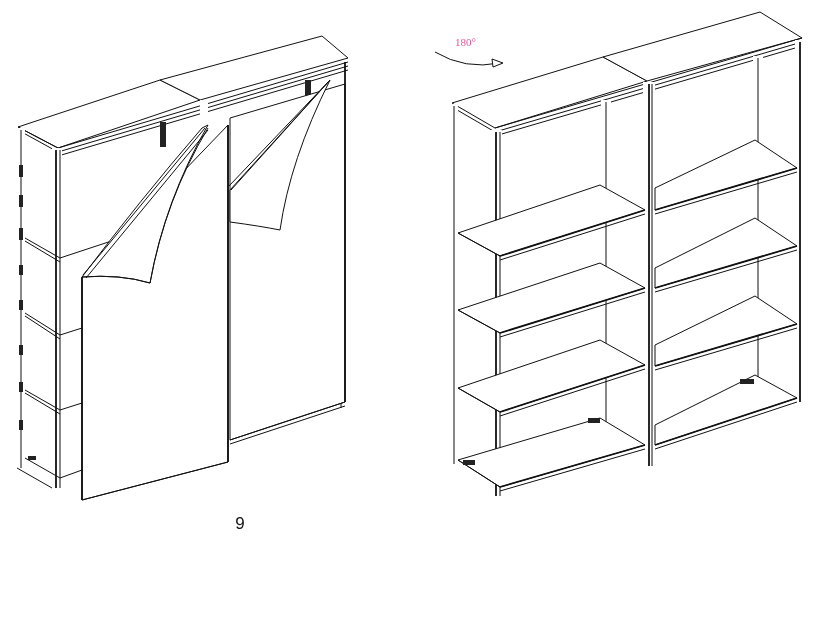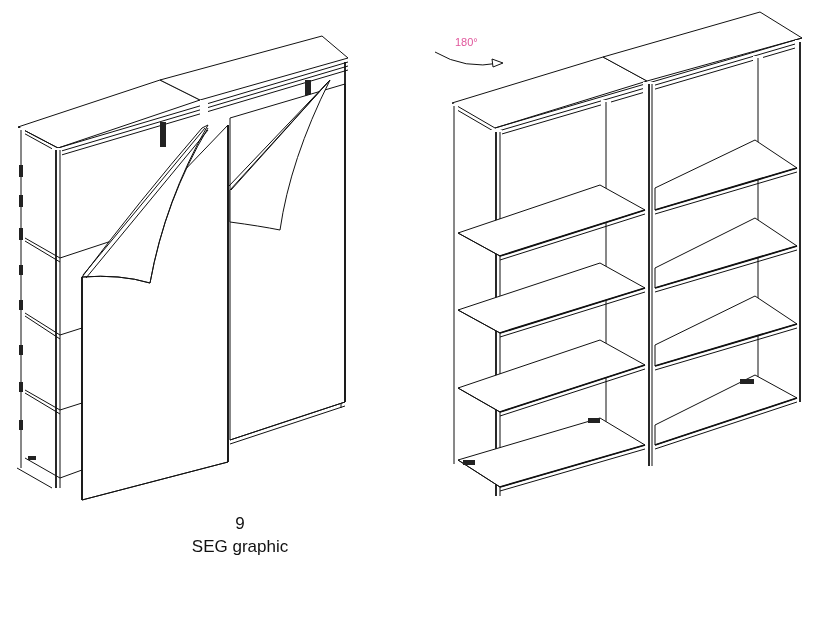--- a/index.html
+++ b/index.html
@@ -6,21 +6,21 @@
     body { width: 830px; height: 617px; position: relative; overflow: hidden; font-family: "Liberation Sans", sans-serif; }
     #stage { position: absolute; left: 0; top: 0; width: 830px; height: 617px; }
     .caption {
       position: absolute; left: 160px; top: 512px; width: 160px;
       text-align: center; color: #111; font-size: 17px; line-height: 23px;
       font-family: "Liberation Sans", sans-serif;
     }
     .caption div { white-space: nowrap; }
     .rot-label {
       position: absolute; left: 455px; top: 36px; color: #e0559b;
-      font-family: Liberation Sans, sans-serif; font-size: 11px;
+      font-family: Liberation Serif, serif; font-size: 11px;
     }
     svg line, svg polyline, svg polygon, svg path { stroke: #111; fill: none; stroke-width: 1; }
     svg .thick { stroke-width: 1.8; }
     svg .fillw { fill: #ffffff; }
     svg .fillk { fill: #222; }
     svg .thin { stroke-width: 0.7; }
   </style>
 </head>
 <body>
 
@@ -172,14 +172,13 @@
     <path d="M435,52 Q465,70 500,63"></path>
     <polygon class="fillw" points="492,59 503,63 493,67"></polygon>
   </g>
 </svg>
 </div>
 
 <div class="rot-label">180°</div>
 
 <div class="caption">
   <div>9</div>
-  <div>SEG graphic</div>
 </div>
 
 </body></html>

